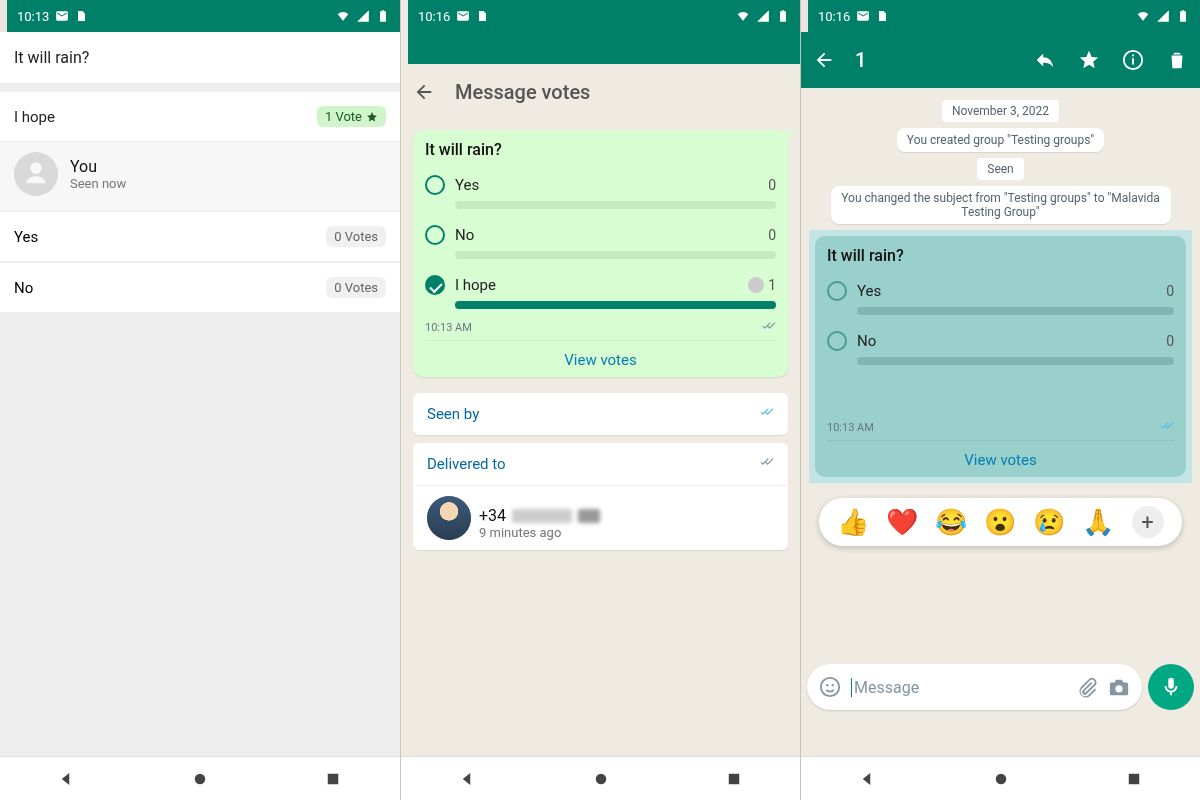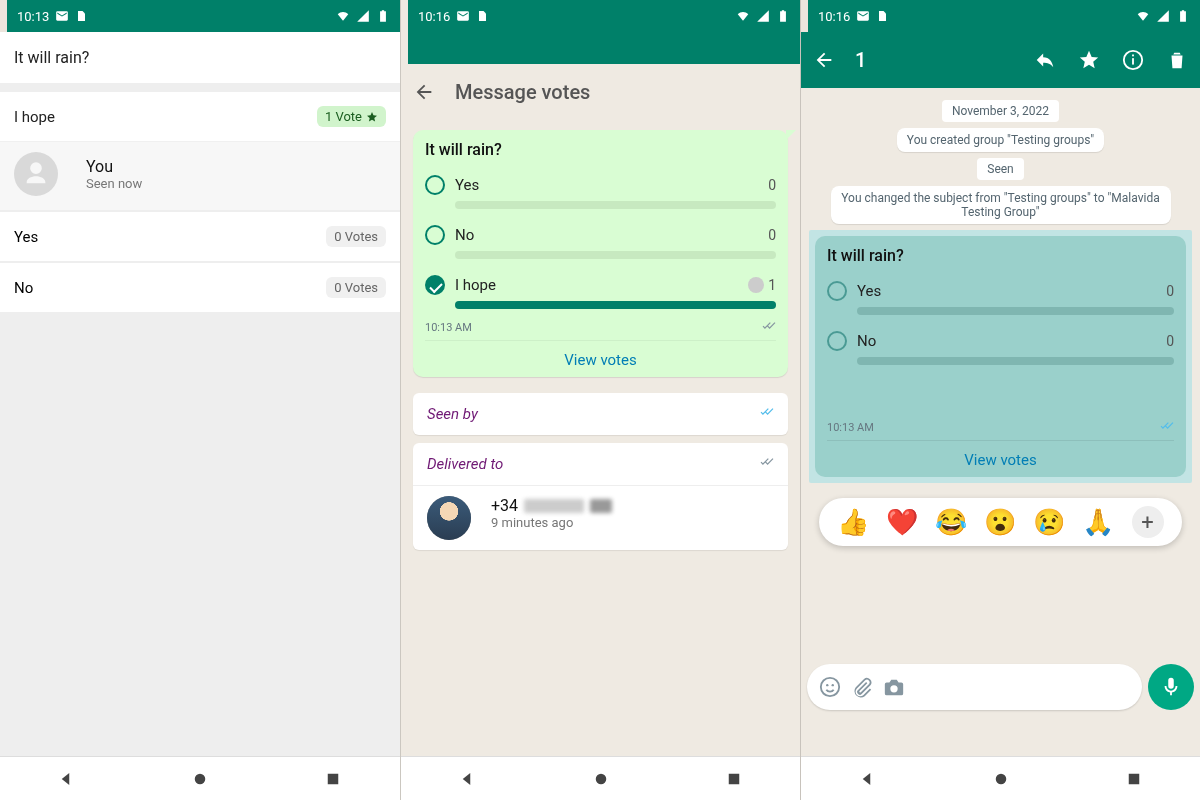--- a/index.html
+++ b/index.html
@@ -68,21 +68,21 @@
     display:flex; align-items:center; padding:14px; font-size:15px; color:#222;
     border-bottom:1px solid #f0f0f0;
   }
   .s1-option-hdr .label{ flex:1; }
   .vote-badge {
     background:#d1f4cc; color:#1b5e20; border-radius:6px; padding:3px 8px;
     font-size:13px; display:flex; align-items:center; gap:4px;
   }
   .vote-badge-gray { background:#f0f0f0; color:#666; }
   .voter-row {
-    display:flex; align-items:center; gap:28px; padding:10px 14px 14px;
+    display:flex; align-items:center; gap:12px; padding:10px 14px 14px;
     background:#f7f7f7;
   }
   .avatar-circle {
     width:44px; height:44px; border-radius:50%; background:#d9d9d9;
     display:flex; align-items:center; justify-content:center;
   }
   .avatar-circle svg{ width:28px; height:28px; fill:#f7f7f7; }
   .voter-name{ font-size:16px; color:#111; }
   .voter-sub{ font-size:13px; color:#777; }
   .s1-simple-row{
@@ -116,24 +116,24 @@
   .poll-row .pcount{ color:#555; font-size:14px; display:flex; align-items:center; gap:4px;}
   .mini-avatar{ width:16px; height:16px; border-radius:50%; background:#ccc; display:inline-block;}
   .poll-bar{ height:8px; border-radius:6px; background:#c7e9c0; margin:4px 0 10px 30px; position:relative;}
   .poll-bar .fill{ position:absolute; left:0; top:0; bottom:0; background:#008069; border-radius:6px;}
   .bubble-meta{ text-align:right; font-size:11px; color:#667781; display:flex; justify-content:space-between; align-items:center; gap:3px;}
   .view-votes{ text-align:center; color:#027eb5; font-size:15px; padding:10px 0 2px; border-top:1px solid rgba(0,0,0,0.05); margin-top:4px;}
   .checks svg{ width:14px; height:14px; fill:#53bdeb;}
   .checks-gray svg{ fill:#8696a0;}
 
   .info-card{ background:#fff; border-radius:6px; margin:8px 0; box-shadow:0 1px 1px rgba(0,0,0,0.08);}
-  .info-card-hdr{ display:flex; align-items:center; padding:12px 14px; color:#701a75; font-size:15px;font-style:italic;}
+  .info-card-hdr{ display:flex; align-items:center; padding:12px 14px; color:#0369a1; font-size:15px;}
   .info-card-hdr .t{ flex:1;}
   .info-card-body{ padding:10px 14px; font-size:14px; color:#444; border-top:1px solid #eee;}
-  .contact-row{ display:flex; align-items:flex-start; gap:20px;}
+  .contact-row{ display:flex; align-items:flex-end; gap:8px;}
   .contact-avatar{ width:44px;height:44px;border-radius:50%; background:#888; overflow:hidden; position:relative;}
   .contact-avatar::after{ content:""; position:absolute; inset:0; background:radial-gradient(circle at 50% 35%, #f5d7b5 0 25%, transparent 26%), linear-gradient(#3b5b7a,#2a3d52);}
   .contact-name{ font-size:16px; color:#111; display:flex; align-items:center; gap:6px;}
   .blur-box{ display:inline-block; width:60px; height:14px; background:#ccc; filter:blur(2px); border-radius:2px;}
   .blur-box2{ width:22px; background:#999;}
 
   
   .s3-body{ flex:1; background:#efeae2; padding:6px 8px 0; overflow:auto; position:relative;}
   .sys-pill{ background:#fff; color:#54656f; font-size:12px; padding:5px 10px; border-radius:8px; box-shadow:0 1px 1px rgba(0,0,0,0.1); margin:6px auto; width:fit-content; text-align:center;}
   .date-pill{ background:#fff; color:#54656f; font-size:12px; padding:4px 10px; border-radius:4px; margin:6px auto; width:fit-content;}
@@ -452,20 +452,21 @@
     </div>
 
     <div class="composer">
       <div class="composer-input">
         <svg viewBox="0 0 24 24">
             <circle cx="12" cy="12" r="10" fill="none" stroke="#8696a0" stroke-width="2"></circle>
             <circle cx="9" cy="10" r="1.3" fill="#8696a0"></circle>
             <circle cx="15" cy="10" r="1.3" fill="#8696a0"></circle>
             <path d="M8 15c1 1.5 2.5 2 4 2s3-.5 4-2" fill="none" stroke="#8696a0" stroke-width="2"></path>
           </svg>
+        <span class="composer-placeholder">Message</span>
         <svg viewBox="0 0 24 24">
             <path fill="#8696a0" d="M16.5 6.5 8 15a3 3 0 1 0 4.2 4.2l9-9a5 5 0 0 0-7-7l-9 9A7 7 0 0 0 15 22l7-7-1.4-1.4-7 7A5 5 0 0 1 6.5 13.5l9-9a3 3 0 0 1 4.2 4.2l-9 9a1 1 0 0 1-1.4-1.4l8.5-8.5z"></path>
           </svg>
         <svg viewBox="0 0 24 24">
             <path fill="#8696a0" d="M4 7h3l2-3h6l2 3h3a2 2 0 0 1 2 2v10a2 2 0 0 1-2 2H4a2 2 0 0 1-2-2V9a2 2 0 0 1 2-2zm8 3a4 4 0 1 0 4 4 4 4 0 0 0-4-4z"></path>
           </svg>
       </div>
       <div class="mic-btn">
         <svg viewBox="0 0 24 24">
             <path d="M12 14a3 3 0 0 0 3-3V5a3 3 0 0 0-6 0v6a3 3 0 0 0 3 3zm5-3a5 5 0 0 1-10 0H5a7 7 0 0 0 6 6.9V21h2v-3.1A7 7 0 0 0 19 11z"></path>

